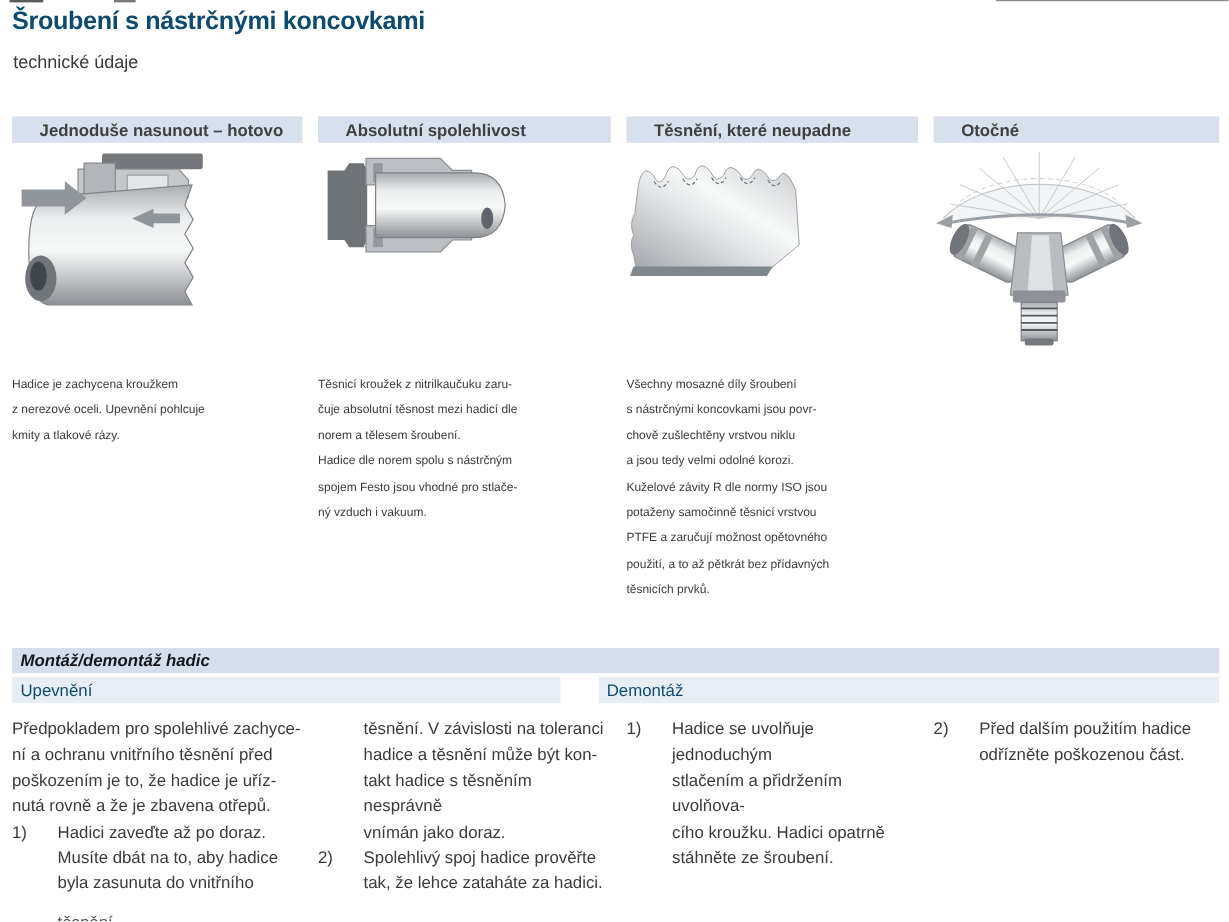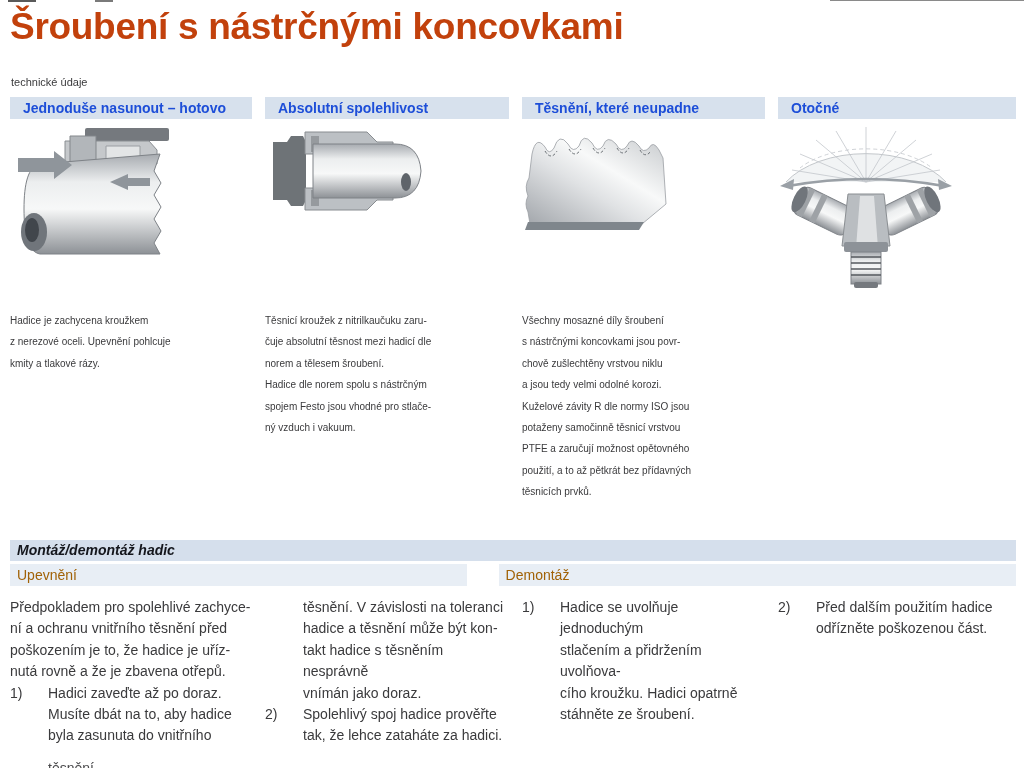--- a/index.html
+++ b/index.html
@@ -3,37 +3,37 @@
 <meta charset="utf-8">
 <style>
   html,body{margin:0;padding:0;background:#ffffff;}
   .page{
     position:relative;width:1024px;height:768px;overflow:hidden;background:#ffffff;
     font-family:"Liberation Sans","DejaVu Sans",sans-serif;color:#3a3a3c;
   }
   .artifact{position:absolute;}
   .page-title{
     position:absolute;left:10px;top:6px;width:800px;
-    font-size:37px;font-weight:bold;color:#c2410c;letter-spacing:-0.3px;
+    font-size:21px;font-weight:bold;color:#0c4a6e;letter-spacing:-0.3px;
   }
   .page-subtitle{
-    position:absolute;left:11px;top:44px;font-size:11px;color:#3a3a3c;margin-top:32px;
+    position:absolute;left:11px;top:44px;font-size:15px;color:#3a3a3c;
   }
   .features{
     position:absolute;left:10px;top:97px;width:1006px;
     display:grid;grid-template-columns:242px 244px 243px 238px;column-gap:13px;
   }
   .bar{
     background:#d7e1ed;height:22px;box-sizing:border-box;
-    font-size:14px;font-weight:bold;color:#1d4ed8;
-    padding:3px 0 0 13px;line-height:17px;
+    font-size:14px;font-weight:bold;color:#404040;
+    padding:3px 0 0 23px;line-height:17px;
   }
   .subbar{
     background:#e8eef5;height:22px;box-sizing:border-box;
-    font-size:14px;font-weight:normal;color:#a16207;
+    font-size:14px;font-weight:normal;color:#0c4a6e;
     padding:3px 0 0 7px;line-height:17px;
   }
   .illus{height:186px;margin-top:5px;}
   .illus svg{display:block;}
   .ftext{
     font-size:10px;line-height:21.4px;white-space:pre-line;color:#3a3a3c;
   }
   .assembly{position:absolute;left:10px;top:540px;width:1006px;}
   .assembly-main-bar{width:1006px;height:21px;box-sizing:border-box;background:#d5dfec;
     font-size:14px;font-weight:bold;color:#14161c;padding:2px 0 0 7px;line-height:17px;font-style:italic;}

